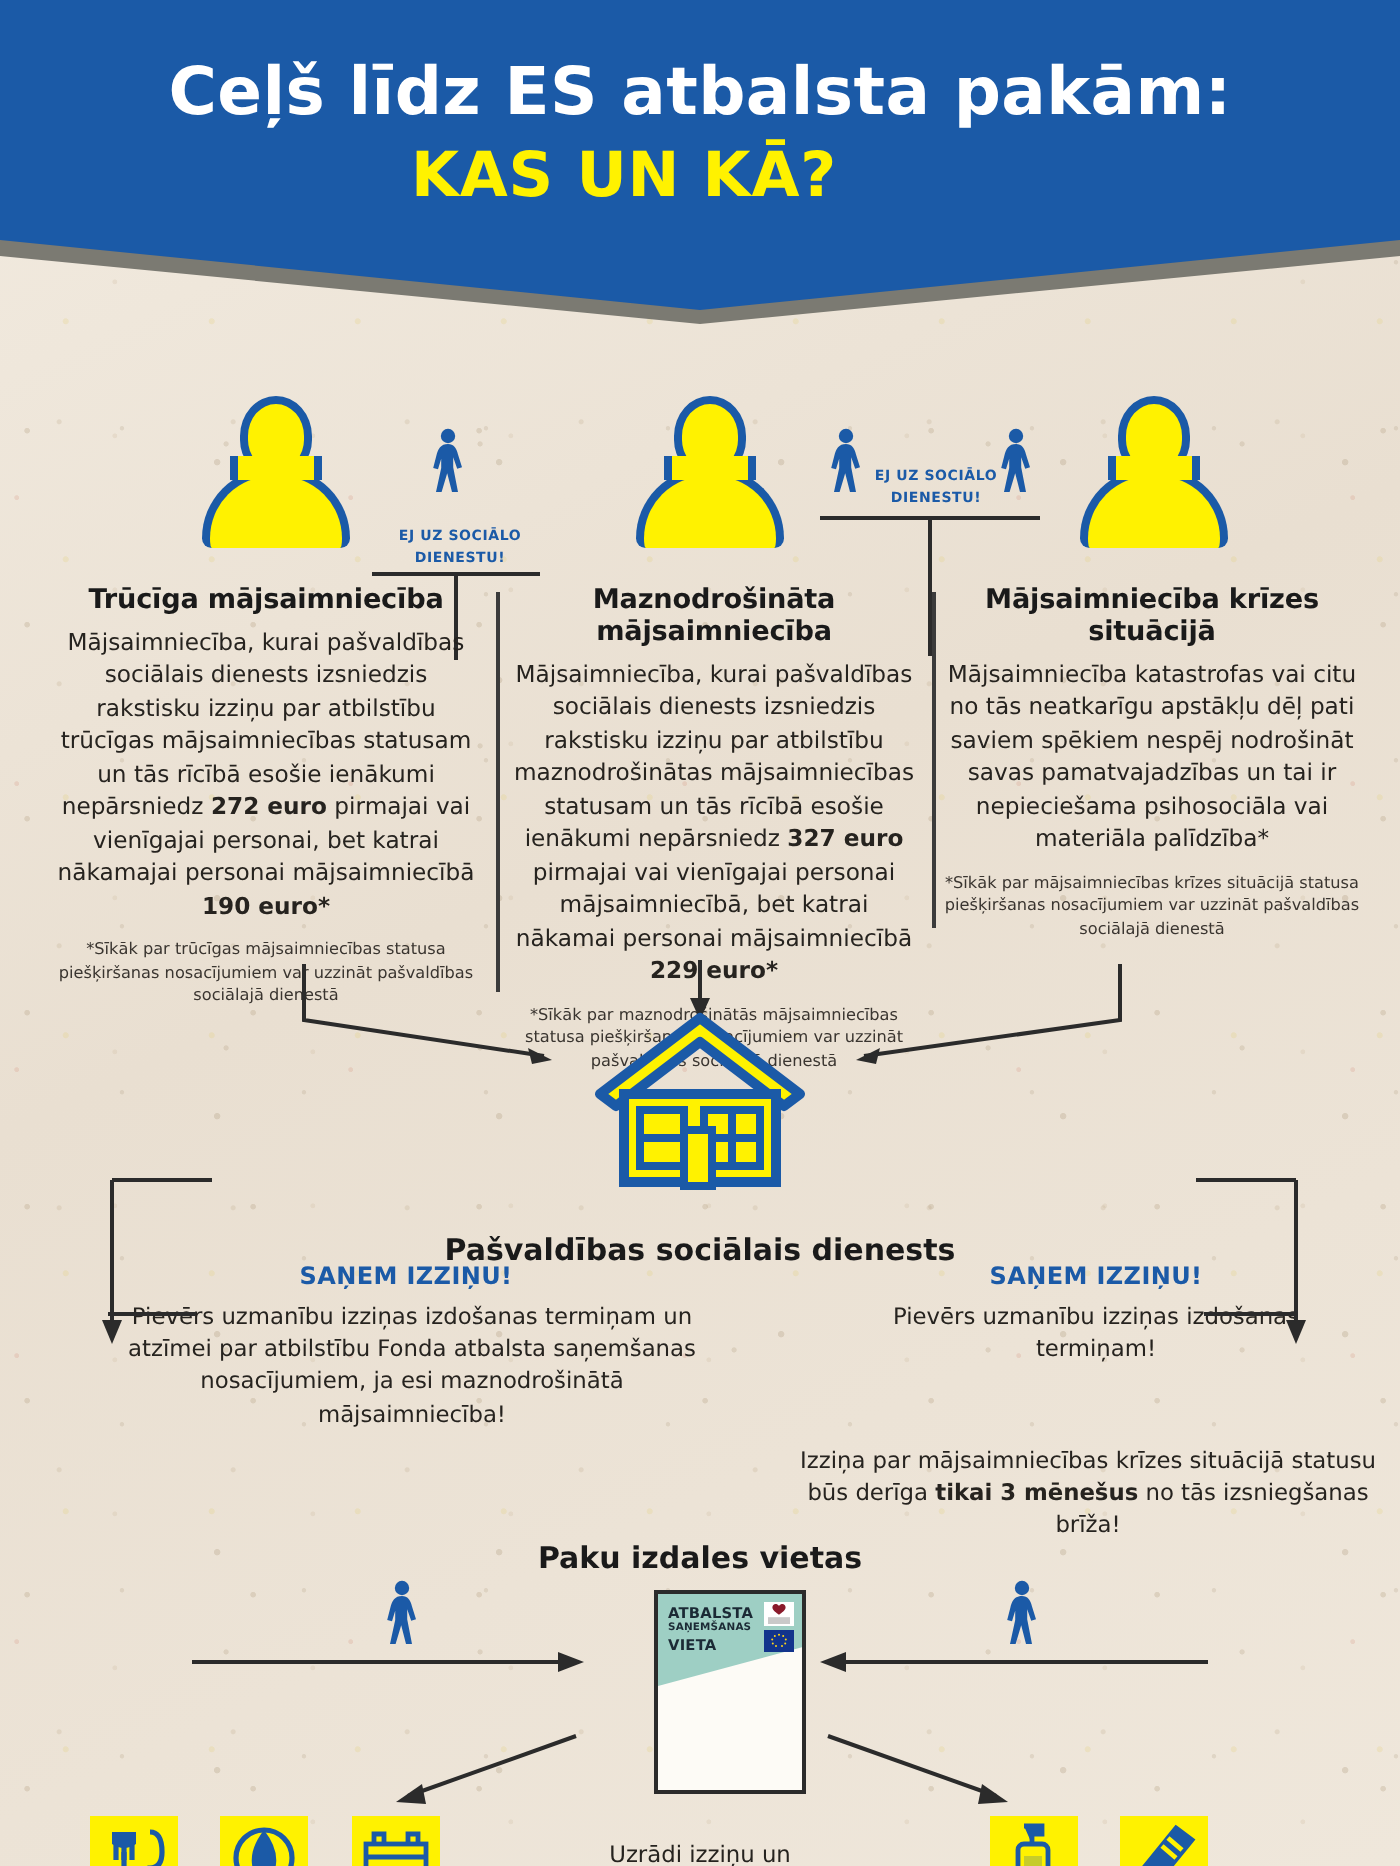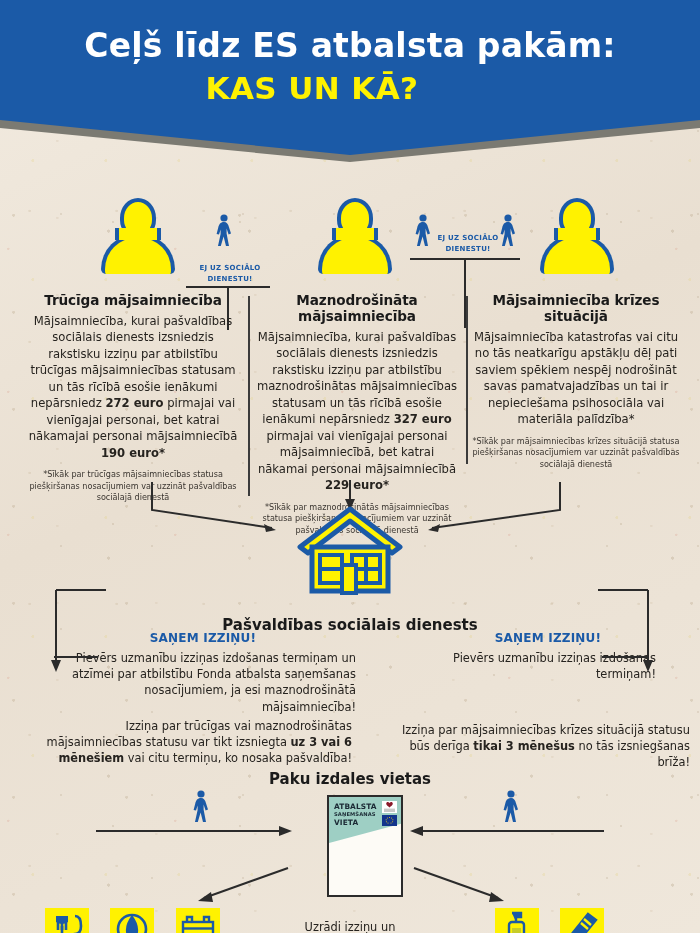--- a/index.html
+++ b/index.html
@@ -104,21 +104,21 @@
     position: absolute; width: 700px; left: 0; text-align: center;
     font-size: 15px; font-weight: 700; color: #1a1a1a;
   }
 
   
   .izz-title {
     position: absolute; text-align: center; color: #1b5aa7;
     font-size: 12px; font-weight: 800; letter-spacing: .2px;
   }
   .izz-text {
-    position: absolute; text-align: right; font-size: 11.4px;
+    position: absolute; text-align: center; font-size: 11.4px;
     line-height: 1.42; color: #26231f;
   }
   .izz-text b { font-weight: 700; }
 
   .paku-title {
     position: absolute; width: 700px; left: 0; text-align: center;
     font-size: 15px; font-weight: 700; color: #1a1a1a;
   }
 
   
@@ -251,21 +251,20 @@
       <rect x="56" y="50" width="28" height="28" fill="#fff200" stroke="#1b5aa7" stroke-width="4"></rect>
       <line x1="70" y1="50" x2="70" y2="78" stroke="#1b5aa7" stroke-width="4"></line>
       <line x1="56" y1="64" x2="84" y2="64" stroke="#1b5aa7" stroke-width="4"></line>
       <polygon points="46,60 60,60 60,88 46,88" fill="#fff200" stroke="#1b5aa7" stroke-width="4"></polygon>
     </svg>
   </div>
   <div class="house-label" style="top:616px;">Pašvaldības sociālais dienests</div>
 
   <div class="izz-title" style="left:88px; top:631px; width:230px;">SAŅEM IZZIŅU!</div>
   <div class="izz-text" style="left:56px; top:650px; width:300px;">Pievērs uzmanību izziņas izdošanas termiņam un atzīmei par atbilstību Fonda atbalsta saņemšanas nosacījumiem, ja esi maznodrošinātā mājsaimniecība!</div>
-  <div class="izz-text" style="left:34px; top:718px; width:318px;"><span>Izziņa par trūcīgas vai maznodrošinātas mājsaimniecības statusu var tikt izsniegta </span><b>uz 3 vai 6 mēnešiem</b><span> vai citu termiņu, ko nosaka pašvaldība!</span></div>
 
   <div class="izz-title" style="left:428px; top:631px; width:240px;">SAŅEM IZZIŅU!</div>
   <div class="izz-text" style="left:440px; top:650px; width:216px;">Pievērs uzmanību izziņas izdošanas termiņam!</div>
   <div class="izz-text" style="left:398px; top:722px; width:292px;"><span>Izziņa par mājsaimniecības krīzes situācijā statusu būs derīga </span><b>tikai 3 mēnešus</b><span> no tās izsniegšanas brīža!</span></div>
 
   <svg style="position:absolute; left:0; top:590px; width:700px; height:130px;">
     <g stroke="#2b2b2b" stroke-width="2" fill="none">
       <path d="M290 0 L290 0"></path>
       <path d="M56 66 L300 66" stroke="none"></path>
       <path d="M106 0 L56 0"></path>

